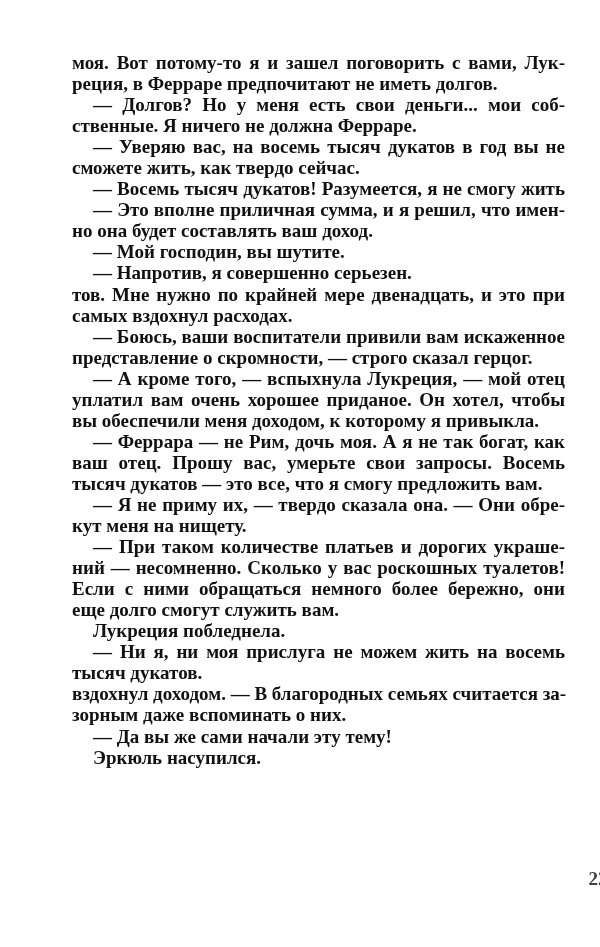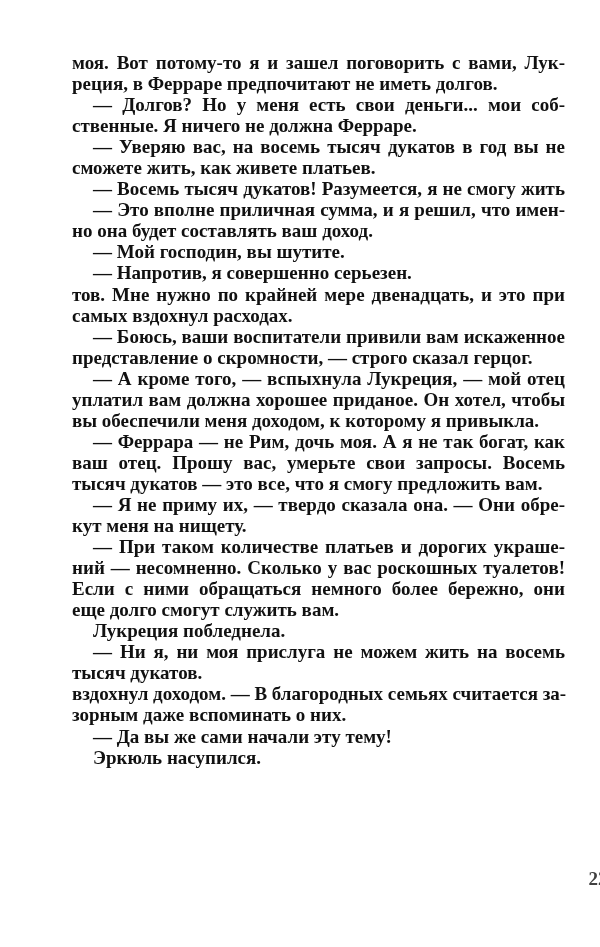--- a/index.html
+++ b/index.html
@@ -60,32 +60,32 @@
 </head>
 <body>
 
 <div class="page">
   <div class="text-block">
     <span class="line">моя. Вот потому-то я и зашел поговорить с вами, Лук-</span>
     <span class="line last">реция, в Ферраре предпочитают не иметь долгов.</span>
     <span class="line indent">— Долгов? Но у меня есть свои деньги... мои соб-</span>
     <span class="line last">ственные. Я ничего не должна Ферраре.</span>
     <span class="line indent">— Уверяю вас, на восемь тысяч дукатов в год вы не</span>
-    <span class="line last">сможете жить, как живете платьев.</span>
+    <span class="line last">сможете жить, как твердо сейчас.</span>
     <span class="line indent">— Восемь тысяч дукатов! Разумеется, я не смогу жить</span>
     <span class="line indent">— Это вполне приличная сумма, и я решил, что имен-</span>
     <span class="line last">но она будет составлять ваш доход.</span>
     <span class="line indent last">— Мой господин, вы шутите.</span>
     <span class="line indent last">— Напротив, я совершенно серьезен.</span>
     <span class="line">тов. Мне нужно по крайней мере двенадцать, и это при</span>
     <span class="line last">самых вздохнул расходах.</span>
     <span class="line indent">— Боюсь, ваши воспитатели привили вам искаженное</span>
     <span class="line last">представление о скромности, — строго сказал герцог.</span>
     <span class="line indent">— А кроме того, — вспыхнула Лукреция, — мой отец</span>
-    <span class="line">уплатил вам должна хорошее приданое. Он хотел, чтобы</span>
+    <span class="line">уплатил вам очень хорошее приданое. Он хотел, чтобы</span>
     <span class="line last">вы обеспечили меня доходом, к которому я привыкла.</span>
     <span class="line indent">— Феррара — не Рим, дочь моя. А я не так богат, как</span>
     <span class="line">ваш отец. Прошу вас, умерьте свои запросы. Восемь</span>
     <span class="line last">тысяч дукатов — это все, что я смогу предложить вам.</span>
     <span class="line indent">— Я не приму их, — твердо сказала она. — Они обре-</span>
     <span class="line last">кут меня на нищету.</span>
     <span class="line indent">— При таком количестве платьев и дорогих украше-</span>
     <span class="line">ний — несомненно. Сколько у вас роскошных туалетов!</span>
     <span class="line">Если с ними обращаться немного более бережно, они</span>
     <span class="line last">еще долго смогут служить вам.</span>

